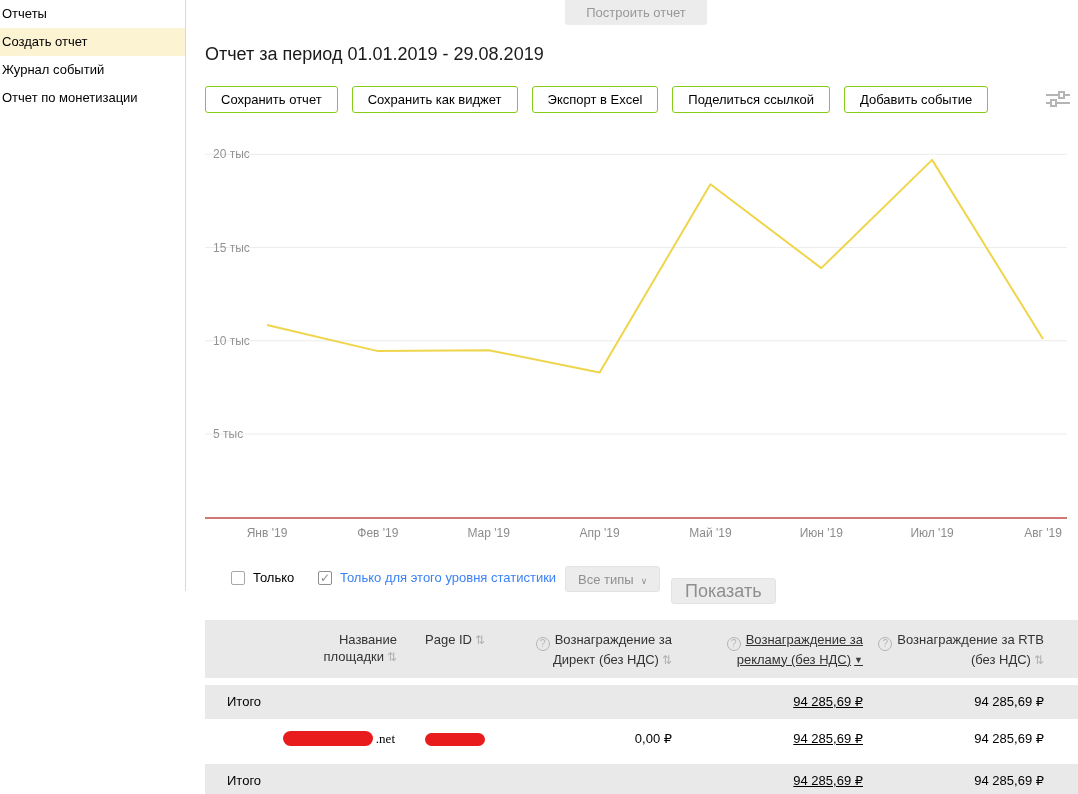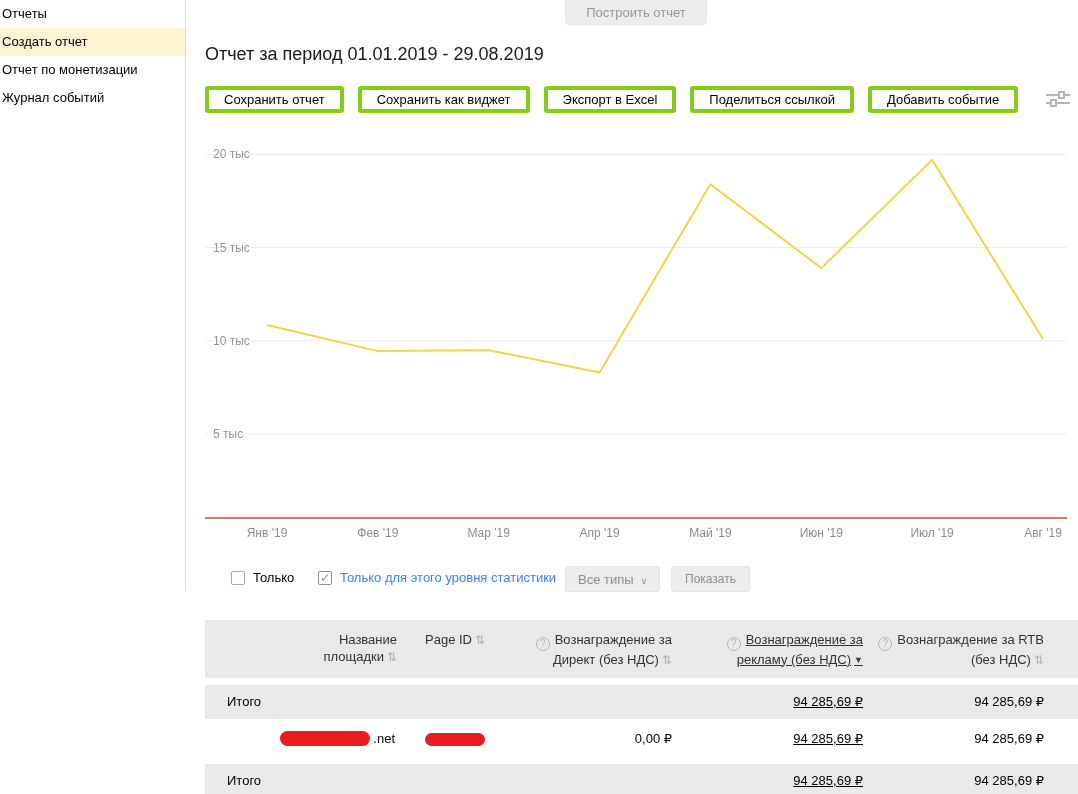--- a/index.html
+++ b/index.html
@@ -12,79 +12,79 @@
   .side-item { height:28px; line-height:28px; padding-left:2px; white-space:nowrap; cursor:pointer; }
   .side-item.active { background:var(--sidebar-active-bg,#fcf3d2); }
 
   
   .build-btn { position:absolute; left:565px; top:-4px; width:142px; height:29px; background:#ececec; color:#989898;
                border:0; border-radius:3px; font:inherit; font-size:13px; padding-top:3px; cursor:default; }
 
   .report-title { position:absolute; left:205px; top:44px; font-size:18px; color:#1a1a1a; }
 
   .toolbar { position:absolute; left:205px; top:86px; display:flex; gap:14px; }
-  .tbtn { height:27px; padding:0 15px; background:#fff; border:4px solid #84cc16; border-radius:3px; font:inherit; font-size:13px; color:#000; cursor:pointer; white-space:nowrap; }
+  .tbtn { height:27px; padding:0 15px; background:#fff; border:1px solid #84cc16; border-radius:3px; font:inherit; font-size:13px; color:#000; cursor:pointer; white-space:nowrap; }
 
   .chart-settings { position:absolute; left:1046px; top:91px; width:24px; height:16px; cursor:pointer; }
 
   .chart-wrap { position:absolute; left:205px; top:140px; width:862px; height:400px; }
   .chart-wrap svg { font-family:inherit; display:block; }
 
   
   .filters { position:absolute; left:205px; top:566px; width:862px; height:28px; }
   .cb-group { position:absolute; top:4px; display:flex; align-items:center; cursor:pointer; }
   .cb-events { left:26px; }
   .cb-level  { left:113px; }
   .cb { width:14px; height:14px; border:1px solid #a8a8a8; border-radius:2px; background:#fff; margin-right:8px;
         font-size:12px; line-height:12px; text-align:center; color:#8c8c8c; flex:0 0 auto; }
   .cb.checked { border-color:#8f8f8f; }
   .muted { color:#3b82f6; }
   .drop-btn { position:absolute; left:360px; top:0; height:26px; padding:0 12px; background:#ececec; border:1px solid #e3e3e3;
               border-radius:3px; color:#8f8f8f; font:inherit; font-size:13px; cursor:pointer; }
   .drop-btn .chev { font-size:9px; margin-left:7px; }
-  .show-btn { position:absolute; left:466px; top:0; height:26px; padding:0 13px; background:#ececec; border:1px solid #e3e3e3;
-              border-radius:3px; color:#8f8f8f; font:inherit; font-size:12px; cursor:pointer; }
+  .show-btn { position:absolute; left:466px; top:12px; height:26px; padding:0 13px; background:#ececec; border:1px solid #e3e3e3;
+              border-radius:3px; color:#8f8f8f; font:inherit; font-size:18px; cursor:pointer; }
 
   
   .table { position:absolute; left:205px; top:620px; width:873px; }
   .trow { display:grid; grid-template-columns:200px 90px 180px 202px 201px; }
   .thead { background:var(--band-bg,#e9e9e9); padding:11px 0 9px; margin-bottom:7px; }
   .th { color:#333; line-height:17px; }
   .c1 { padding-left:22px; }
   .th.c1 { text-align:right; padding-right:8px; padding-left:0; }
   .th1-inner { display:inline-block; width:80px; text-align:right; }
   .c2 { padding-left:20px; }
   .c3 { text-align:right; padding-right:3px; }
   .c4 { text-align:right; padding-right:14px;text-decoration:underline; }
   .c5 { text-align:right; padding-right:34px; }
   .row { align-items:center; }
   .row-total { background:var(--band-bg,#e9e9e9); height:34px; }
   .row-data  { background:#fff; height:40px; }
   .row-total.last { margin-top:5px; }
-  .site-cell { padding-left:0; padding-right:10px; text-align:right; }
+  .site-cell { padding-left:0; padding-right:10px; text-align:right;font-family:Liberation Serif, serif; }
 
   .qmark { display:inline-flex; width:14px; height:14px; border:1px solid #b5b5b5; border-radius:50%;
            color:#b5b5b5; font-size:10px; align-items:center; justify-content:center; margin-right:5px; vertical-align:-3px; }
   .sort { color:#b0b0b0; font-size:12px; margin-left:3px; }
   .sort.sorted { color:#3c3c3c; font-size:9px; vertical-align:1px; }
 
   .redact { display:inline-block; background:var(--redaction,#e81c1c); border-radius:8px; vertical-align:middle; }
   .redact.site { width:90px; height:15px; margin-right:3px; margin-top:-2px; }
   .redact.pid  { width:60px; height:13px; }
 </style>
 </head>
 <body>
 
 <div class="app">
 
   <div class="sidebar">
     <div class="side-item">Отчеты</div>
     <div class="side-item active">Создать отчет</div>
+    <div class="side-item">Журнал событий</div>
     <div class="side-item">Отчет по монетизации</div>
-    <div class="side-item">Журнал событий</div>
   </div>
 
   <button class="build-btn">Построить отчет</button>
 
   <div class="report-title">Отчет за период 01.01.2019 - 29.08.2019</div>
 
   <div class="toolbar">
     <button class="tbtn">Сохранить отчет</button>
     <button class="tbtn">Сохранить как виджет</button>
     <button class="tbtn">Экспорт в Excel</button>

